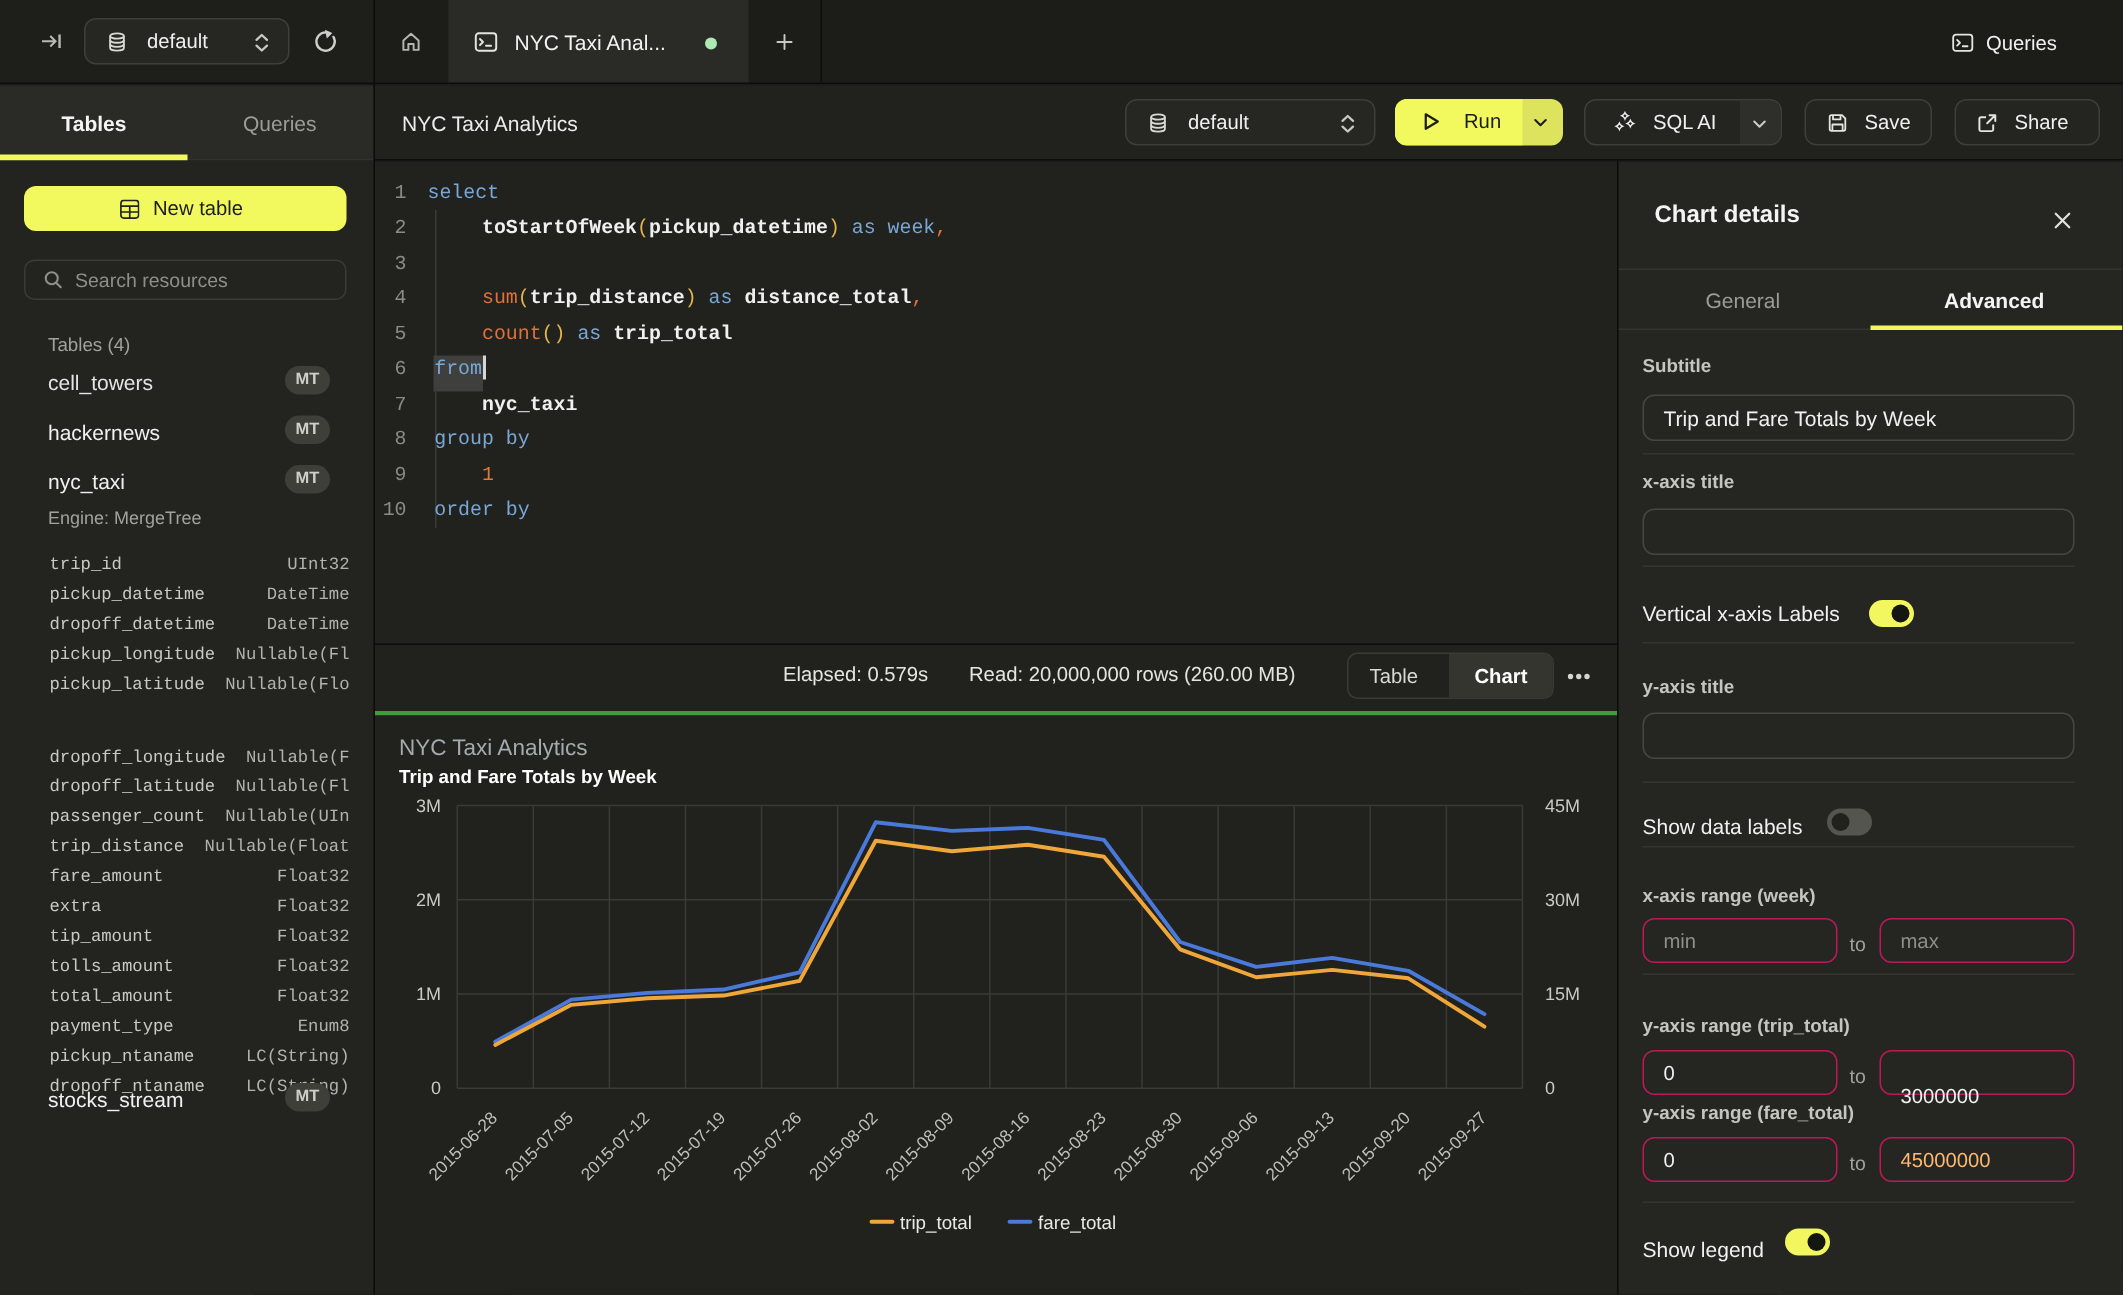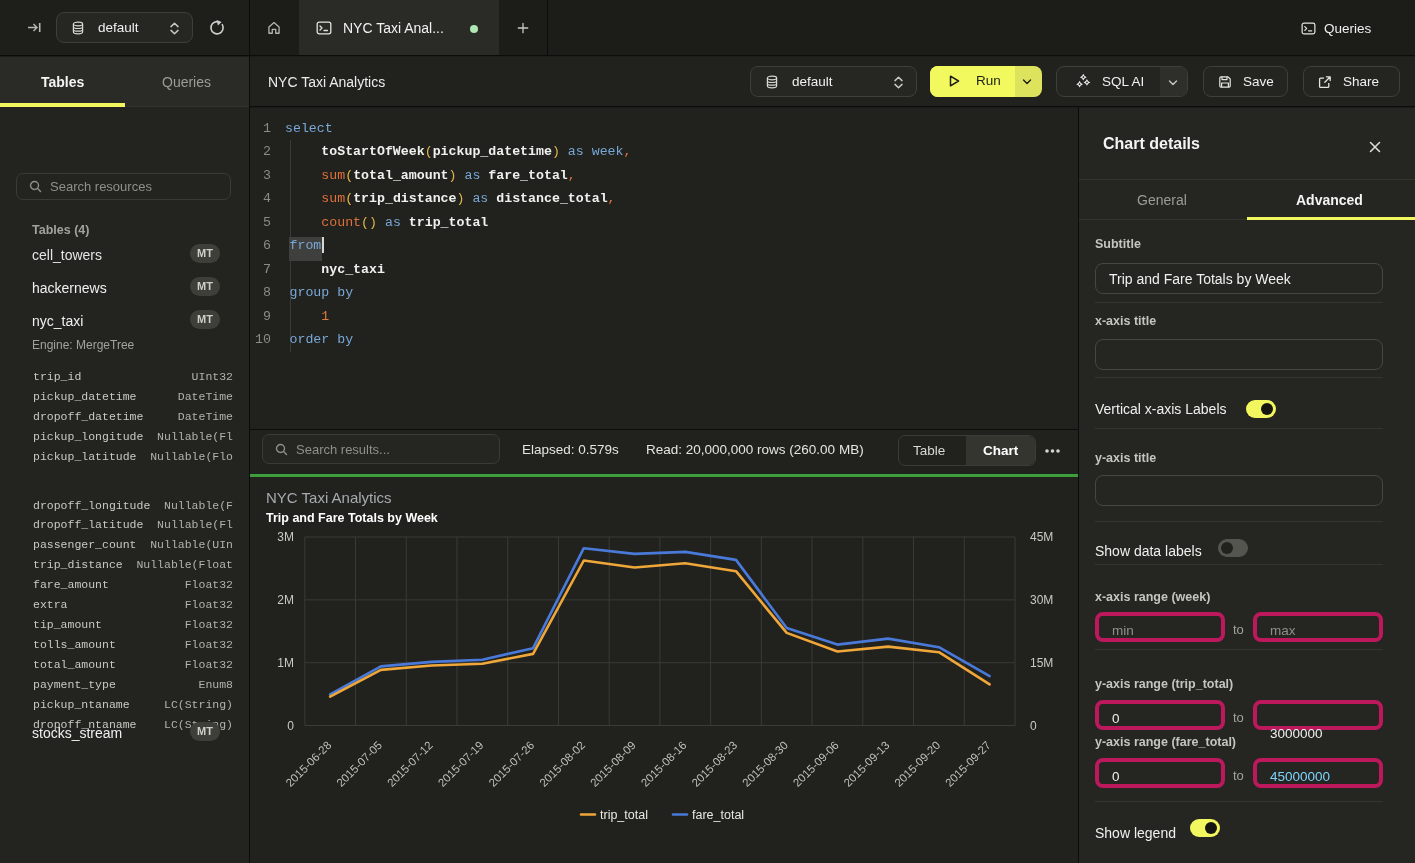--- a/index.html
+++ b/index.html
@@ -122,29 +122,36 @@
 
   <div class="abs" style="left:1303px;top:66px;width:97px;height:31px;border:1px solid #3e3e3a;border-radius:8px;background:#242421;">
     <svg class="abs" style="left:14px;top:8px;" width="14" height="14" viewBox="0 0 14 14" fill="none" stroke="#e4e4e0" stroke-width="1.3" stroke-linejoin="round">
       <path d="M10.8 8 V11.4 a1 1 0 0 1 -1 1 H2.6 a1 1 0 0 1 -1 -1 V4.2 a1 1 0 0 1 1 -1 H6"></path>
       <path d="M8.4 1.8 H12.2 V5.6 M12 2 L6.8 7.2" stroke-linecap="round"></path>
     </svg>
     <span class="abs" style="left:39px;top:7px;font-size:13.5px;color:#f0f0ee;">Share</span>
   </div>
 
   <div class="abs" style="left:0;top:107px;width:249px;height:756px;background:#232320;"></div>
+  <div class="abs" style="left:16px;top:124px;width:215px;height:30px;background:#f2f95e;border-radius:8px;text-align:center;">
+    <svg class="abs" style="left:64px;top:9px;" width="13" height="13" viewBox="0 0 13 13" fill="none" stroke="#22221f" stroke-width="1.1">
+      <rect x="0.6" y="0.6" width="11.8" height="11.8" rx="2"></rect>
+      <path d="M0.6 4.4 H12.4 M0.6 8.3 H12.4 M6.5 4.4 V12.4"></path>
+    </svg>
+    <span class="abs" style="left:86px;top:7px;font-size:13.5px;color:#1d1d1a;">New table</span>
+  </div>
   <div class="abs" style="left:16px;top:173px;width:215px;height:27px;border:1px solid #3a3a36;border-radius:7px;background:#232320;">
     <svg class="abs" style="left:12px;top:6px;" width="13" height="13" viewBox="0 0 13 13" fill="none" stroke="#8f8f8a" stroke-width="1.4" stroke-linecap="round">
       <circle cx="5.5" cy="5.5" r="4"></circle>
       <path d="M8.6 8.6 L11.5 11.5"></path>
     </svg>
     <span class="abs" style="left:33px;top:5px;font-size:13px;color:#8f8f8a;">Search resources</span>
   </div>
 
-  <span class="abs" style="left:32px;top:223px;font-size:12.5px;font-weight:700;color:#a2a29d;">Tables (4)</span>
+  <span class="abs" style="left:32px;top:223px;font-size:12.5px;font-weight:400;color:#a2a29d;">Tables (4)</span>
 
   <span class="abs" style="left:32px;top:247px;font-size:14px;color:#e5e5e5;">cell_towers</span>
   <div class="abs pill" style="left:190px;top:244px;">MT</div>
   <span class="abs" style="left:32px;top:280px;font-size:14px;color:#f0f0ee;">hackernews</span>
   <div class="abs pill" style="left:190px;top:277px;">MT</div>
   <span class="abs" style="left:32px;top:313px;font-size:14px;color:#f0f0ee;">nyc_taxi</span>
   <div class="abs pill" style="left:190px;top:310px;">MT</div>
   <span class="abs" style="left:32px;top:338px;font-size:12px;color:#a2a29d;">Engine: MergeTree</span>
 
   <div class="abs mono" id="cols" style="left:33px;top:367px;width:200px;font-size:11.5px;line-height:19.9px;color:#c9c9c4;">
@@ -228,21 +235,20 @@
         <span style="position:absolute;left:35px;"><span style="color:#79a8d6;">select</span></span>
       </div>
       <div style="position:relative;height:23.55px;">
         <span style="position:absolute;left:40px;top:0;width:1px;height:23.55px;background:#3a3a36;"></span>
         <span style="position:absolute;left:0;width:21px;text-align:right;color:#8b8b86;">2</span>
         <span style="position:absolute;left:39.5px;">&nbsp;&nbsp;&nbsp;&nbsp;<span style="color:#f0f0ee;font-weight:700;">toStartOfWeek</span><span style="color:#e2b64a;">(</span><span style="color:#f0f0ee;font-weight:700;">pickup_datetime</span><span style="color:#e2b64a;">)</span> <span style="color:#79a8d6;">as</span> <span style="color:#79a8d6;">week</span><span style="color:#e0713a;">,</span></span>
       </div>
       <div style="position:relative;height:23.55px;">
         <span style="position:absolute;left:40px;top:0;width:1px;height:23.55px;background:#3a3a36;"></span>
         <span style="position:absolute;left:0;width:21px;text-align:right;color:#8b8b86;">3</span>
-        <span style="position:absolute;left:39.5px;">&nbsp;&nbsp;&nbsp;&nbsp;<span style="color:#e0713a;">sum</span><span style="color:#e2b64a;">(</span><span style="color:#f0f0ee;font-weight:700;">total_amount</span><span style="color:#e2b64a;">)</span> <span style="color:#79a8d6;">as</span> <span style="color:#f0f0ee;font-weight:700;">fare_total</span><span style="color:#e0713a;">,</span></span>
       </div>
       <div style="position:relative;height:23.55px;">
         <span style="position:absolute;left:40px;top:0;width:1px;height:23.55px;background:#3a3a36;"></span>
         <span style="position:absolute;left:0;width:21px;text-align:right;color:#8b8b86;">4</span>
         <span style="position:absolute;left:39.5px;">&nbsp;&nbsp;&nbsp;&nbsp;<span style="color:#e0713a;">sum</span><span style="color:#e2b64a;">(</span><span style="color:#f0f0ee;font-weight:700;">trip_distance</span><span style="color:#e2b64a;">)</span> <span style="color:#79a8d6;">as</span> <span style="color:#f0f0ee;font-weight:700;">distance_total</span><span style="color:#e0713a;">,</span></span>
       </div>
       <div style="position:relative;height:23.55px;">
         <span style="position:absolute;left:40px;top:0;width:1px;height:23.55px;background:#3a3a36;"></span>
         <span style="position:absolute;left:0;width:21px;text-align:right;color:#8b8b86;">5</span>
         <span style="position:absolute;left:39.5px;">&nbsp;&nbsp;&nbsp;&nbsp;<span style="color:#e0713a;">count</span><span style="color:#e2b64a;">(</span><span style="color:#e2b64a;">)</span> <span style="color:#79a8d6;">as</span> <span style="color:#f0f0ee;font-weight:700;">trip_total</span></span>
@@ -268,27 +274,20 @@
         <span style="position:absolute;left:39.5px;">&nbsp;&nbsp;&nbsp;&nbsp;<span style="color:#df7a3c;">1</span></span>
       </div>
       <div style="position:relative;height:23.55px;">
         <span style="position:absolute;left:40px;top:0;width:1px;height:23.55px;background:#3a3a36;"></span>
         <span style="position:absolute;left:0;width:21px;text-align:right;color:#8b8b86;">10</span>
         <span style="position:absolute;left:39.5px;"><span style="color:#79a8d6;">order by</span></span>
       </div>
     </div>
 
   <div class="abs" style="left:250px;top:429px;width:828px;height:46px;background:#21211e;border-top:1px solid #0c0c0a;"></div>
-  <div class="abs" style="left:262px;top:434px;width:238px;height:30px;border:1px solid #3a3a36;border-radius:7px;background:#252522;">
-    <svg class="abs" style="left:12px;top:8px;" width="13" height="13" viewBox="0 0 13 13" fill="none" stroke="#8f8f8a" stroke-width="1.4" stroke-linecap="round">
-      <circle cx="5.5" cy="5.5" r="4"></circle>
-      <path d="M8.6 8.6 L11.5 11.5"></path>
-    </svg>
-    <span class="abs" style="left:33px;top:7px;font-size:13px;color:#8f8f8a;">Search results...</span>
-  </div>
   <span class="abs" style="left:522px;top:442px;font-size:13.5px;color:#e4e4e0;">Elapsed: 0.579s</span>
   <span class="abs" style="left:646px;top:442px;font-size:13.5px;color:#e4e4e0;">Read: 20,000,000 rows (260.00 MB)</span>
   <div class="abs" style="left:898px;top:435px;width:138px;height:31px;border:1px solid #3a3a36;border-radius:7px;background:#21211e;overflow:hidden;">
     <div class="abs" style="left:67px;top:0;width:71px;height:31px;background:#35352f;"></div>
     <span class="abs" style="left:14px;top:7px;font-size:13.5px;color:#d8d8d4;">Table</span>
     <span class="abs" style="left:84px;top:7px;font-size:13.5px;font-weight:700;color:#ffffff;">Chart</span>
   </div>
   <svg class="abs" style="left:1045px;top:448px;" width="15" height="6" viewBox="0 0 15 6" fill="#d4d4d0">
     <circle cx="2" cy="3" r="1.8"></circle>
       <circle cx="7.5" cy="3" r="1.8"></circle>
@@ -401,37 +400,37 @@
   <span class="abs" style="left:1233px;top:710px;font-size:13px;color:#a2a29d;">to</span>
   <div class="abs inp2" style="left:1253px;top:700px;">
       <span style="position:absolute;left:13px;top:7px;font-size:13.5px;color:#f0f0ee;margin-top:15px;">3000000</span>
     </div>
   <span class="abs lbl" style="left:1095px;top:735px;">y-axis range (fare_total)</span>
   <div class="abs inp2" style="left:1095px;top:758px;">
       <span style="position:absolute;left:13px;top:7px;font-size:13.5px;color:#f0f0ee;">0</span>
     </div>
   <span class="abs" style="left:1233px;top:768px;font-size:13px;color:#a2a29d;">to</span>
   <div class="abs inp2" style="left:1253px;top:758px;">
-      <span style="position:absolute;left:13px;top:7px;font-size:13.5px;color:#7dd3fc;">45000000</span>
+      <span style="position:absolute;left:13px;top:7px;font-size:13.5px;color:#fdba74;">45000000</span>
     </div>
   <div class="abs sep" style="top:801px;"></div>
   <span class="abs" style="left:1095px;top:825px;font-size:14px;color:#f0f0ee;">Show legend</span>
   <div class="abs tgl on" style="left:1190px;top:819px;">
       <div class="knob"></div>
     </div>
 
   <div class="abs" style="left:249px;top:0;width:1px;height:863px;background:#0c0c0a;"></div>
   <div class="abs" style="left:1078px;top:107px;width:1px;height:756px;background:#0c0c0a;"></div>
 
 </div>
 
 <style>
   .pill { width:30px;height:19px;border-radius:10px;background:#3f3f3a;color:#cfcfca;font-size:11px;font-weight:700;text-align:center;line-height:19px; }
   .lbl { font-size:12.5px;font-weight:700;color:#c5c5c0; }
   .inp { width:288px;height:31px;border:1px solid #474742;border-radius:8px;background:#252522; }
-  .inp2 { width:130px;height:30px;border:4px solid #be185d;border-radius:8px;background:#252522; }
+  .inp2 { width:130px;height:30px;border:1px solid #be185d;border-radius:8px;background:#252522; }
   .sep { left:1095px;width:288px;height:1px;background:#35352f; }
   .tgl { width:30px;height:18px;border-radius:9px; }
   .tgl.on { background:#f2f75f; }
   .tgl.on .knob { position:absolute;right:3px;top:3px;width:12px;height:12px;border-radius:50%;background:#151512; }
   .tgl.off { background:#55554f; }
   .tgl.off .knob { position:absolute;left:3px;top:3px;width:12px;height:12px;border-radius:50%;background:#21211e; }
 </style>
 
 </body></html>

